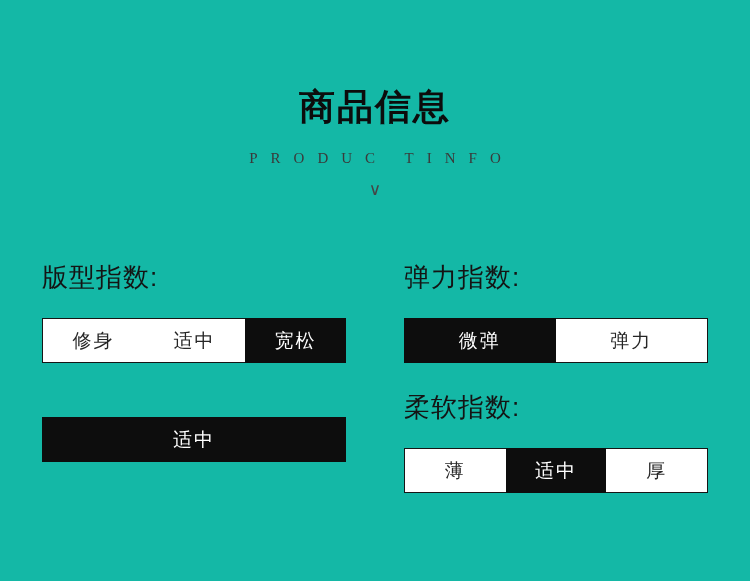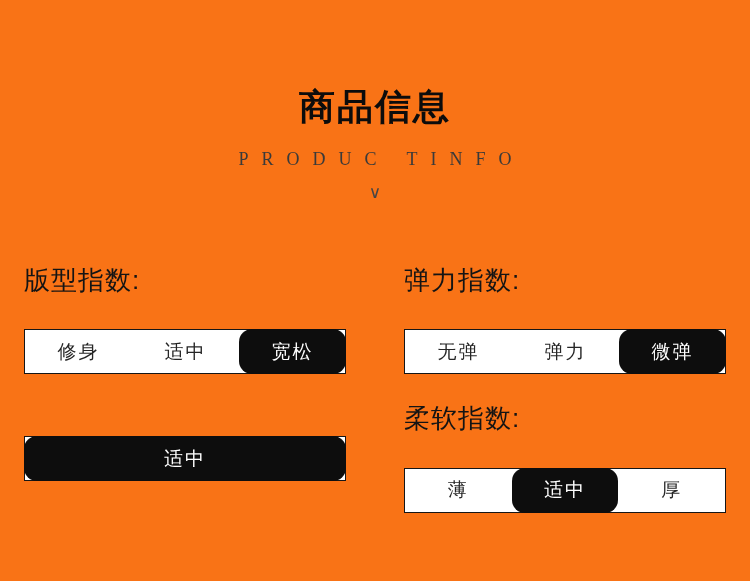--- a/index.html
+++ b/index.html
@@ -4,85 +4,84 @@
 <style>
   * { margin: 0; padding: 0; box-sizing: border-box; }
   html, body {
     width: 750px; height: 581px;
     background: #ffffff;
     font-family: "Liberation Sans", "DejaVu Sans", sans-serif;
   }
   .page {
     position: relative;
     width: 750px; height: 581px;
-    background: #f97316;
+    background: #14b8a6;
     overflow: hidden;
   }
   .header { text-align: center; padding-top: 89px; }
   .title {
     font-size: 36px;
     font-weight: 700;
     line-height: 1;
     color: #0c0c0c;
     letter-spacing: 2px;
   }
   .subtitle {
     margin-top: 25px;
     font-family: "Liberation Serif", "DejaVu Serif", serif;
-    font-size: 18px;
+    font-size: 15px;
     line-height: 1.1;
     color: #3a3a3a;
     letter-spacing: 13px;
     padding-left: 13px; 
     white-space: nowrap;
   }
   .chevron {
     margin-top: 13px;
     font-size: 17px;
     line-height: 1.2;
     color: #454545;
     font-weight: 400;
   }
   .grid {
     margin-top: 62px;
-    padding: 0 24px;
+    padding: 0 42px;
     display: grid;
     grid-template-columns: 1fr 1fr;
     column-gap: 58px;
     row-gap: 29px;
   }
   .index-label {
     font-size: 26px;
     line-height: 1.2;
     font-weight: 500;
     color: #141414;
     letter-spacing: 1px;
   }
   .index-bar {
-    margin-top: 33px;
+    margin-top: 25px;
     height: 45px;
     border: 1px solid #161616;
     display: flex;
     background: #ffffff;
   }
   .segment {
     flex: 1;
     display: flex;
     align-items: center;
     justify-content: center;
     font-size: 19px;
     color: #262626;
     letter-spacing: 2px;
   }
   .segment.active {
     background: #0d0d0d;
     color: #ffffff;
     margin-top: -1px;
     margin-bottom: -1px;
-    border-radius: 13px;
   }
   .segment.active:first-child { margin-left: -1px; }
   .segment.active:last-child  { margin-right: -1px; }
 </style>
 </head>
 <body>
 
 <div class="page">
 
   <div class="header">
@@ -98,23 +97,22 @@
       <div class="index-bar">
         <div class="segment">修身</div>
         <div class="segment">适中</div>
         <div class="segment active">宽松</div>
       </div>
     </section>
 
     <section class="index-block">
       <h2 class="index-label">弹力指数:</h2>
       <div class="index-bar">
-        <div class="segment">无弹</div>
+        <div class="segment active">微弹</div>
         <div class="segment">弹力</div>
-        <div class="segment active">微弹</div>
       </div>
     </section>
 
     <section class="index-block">
       <div class="index-bar">
         <div class="segment active">适中</div>
       </div>
     </section>
 
     <section class="index-block">

